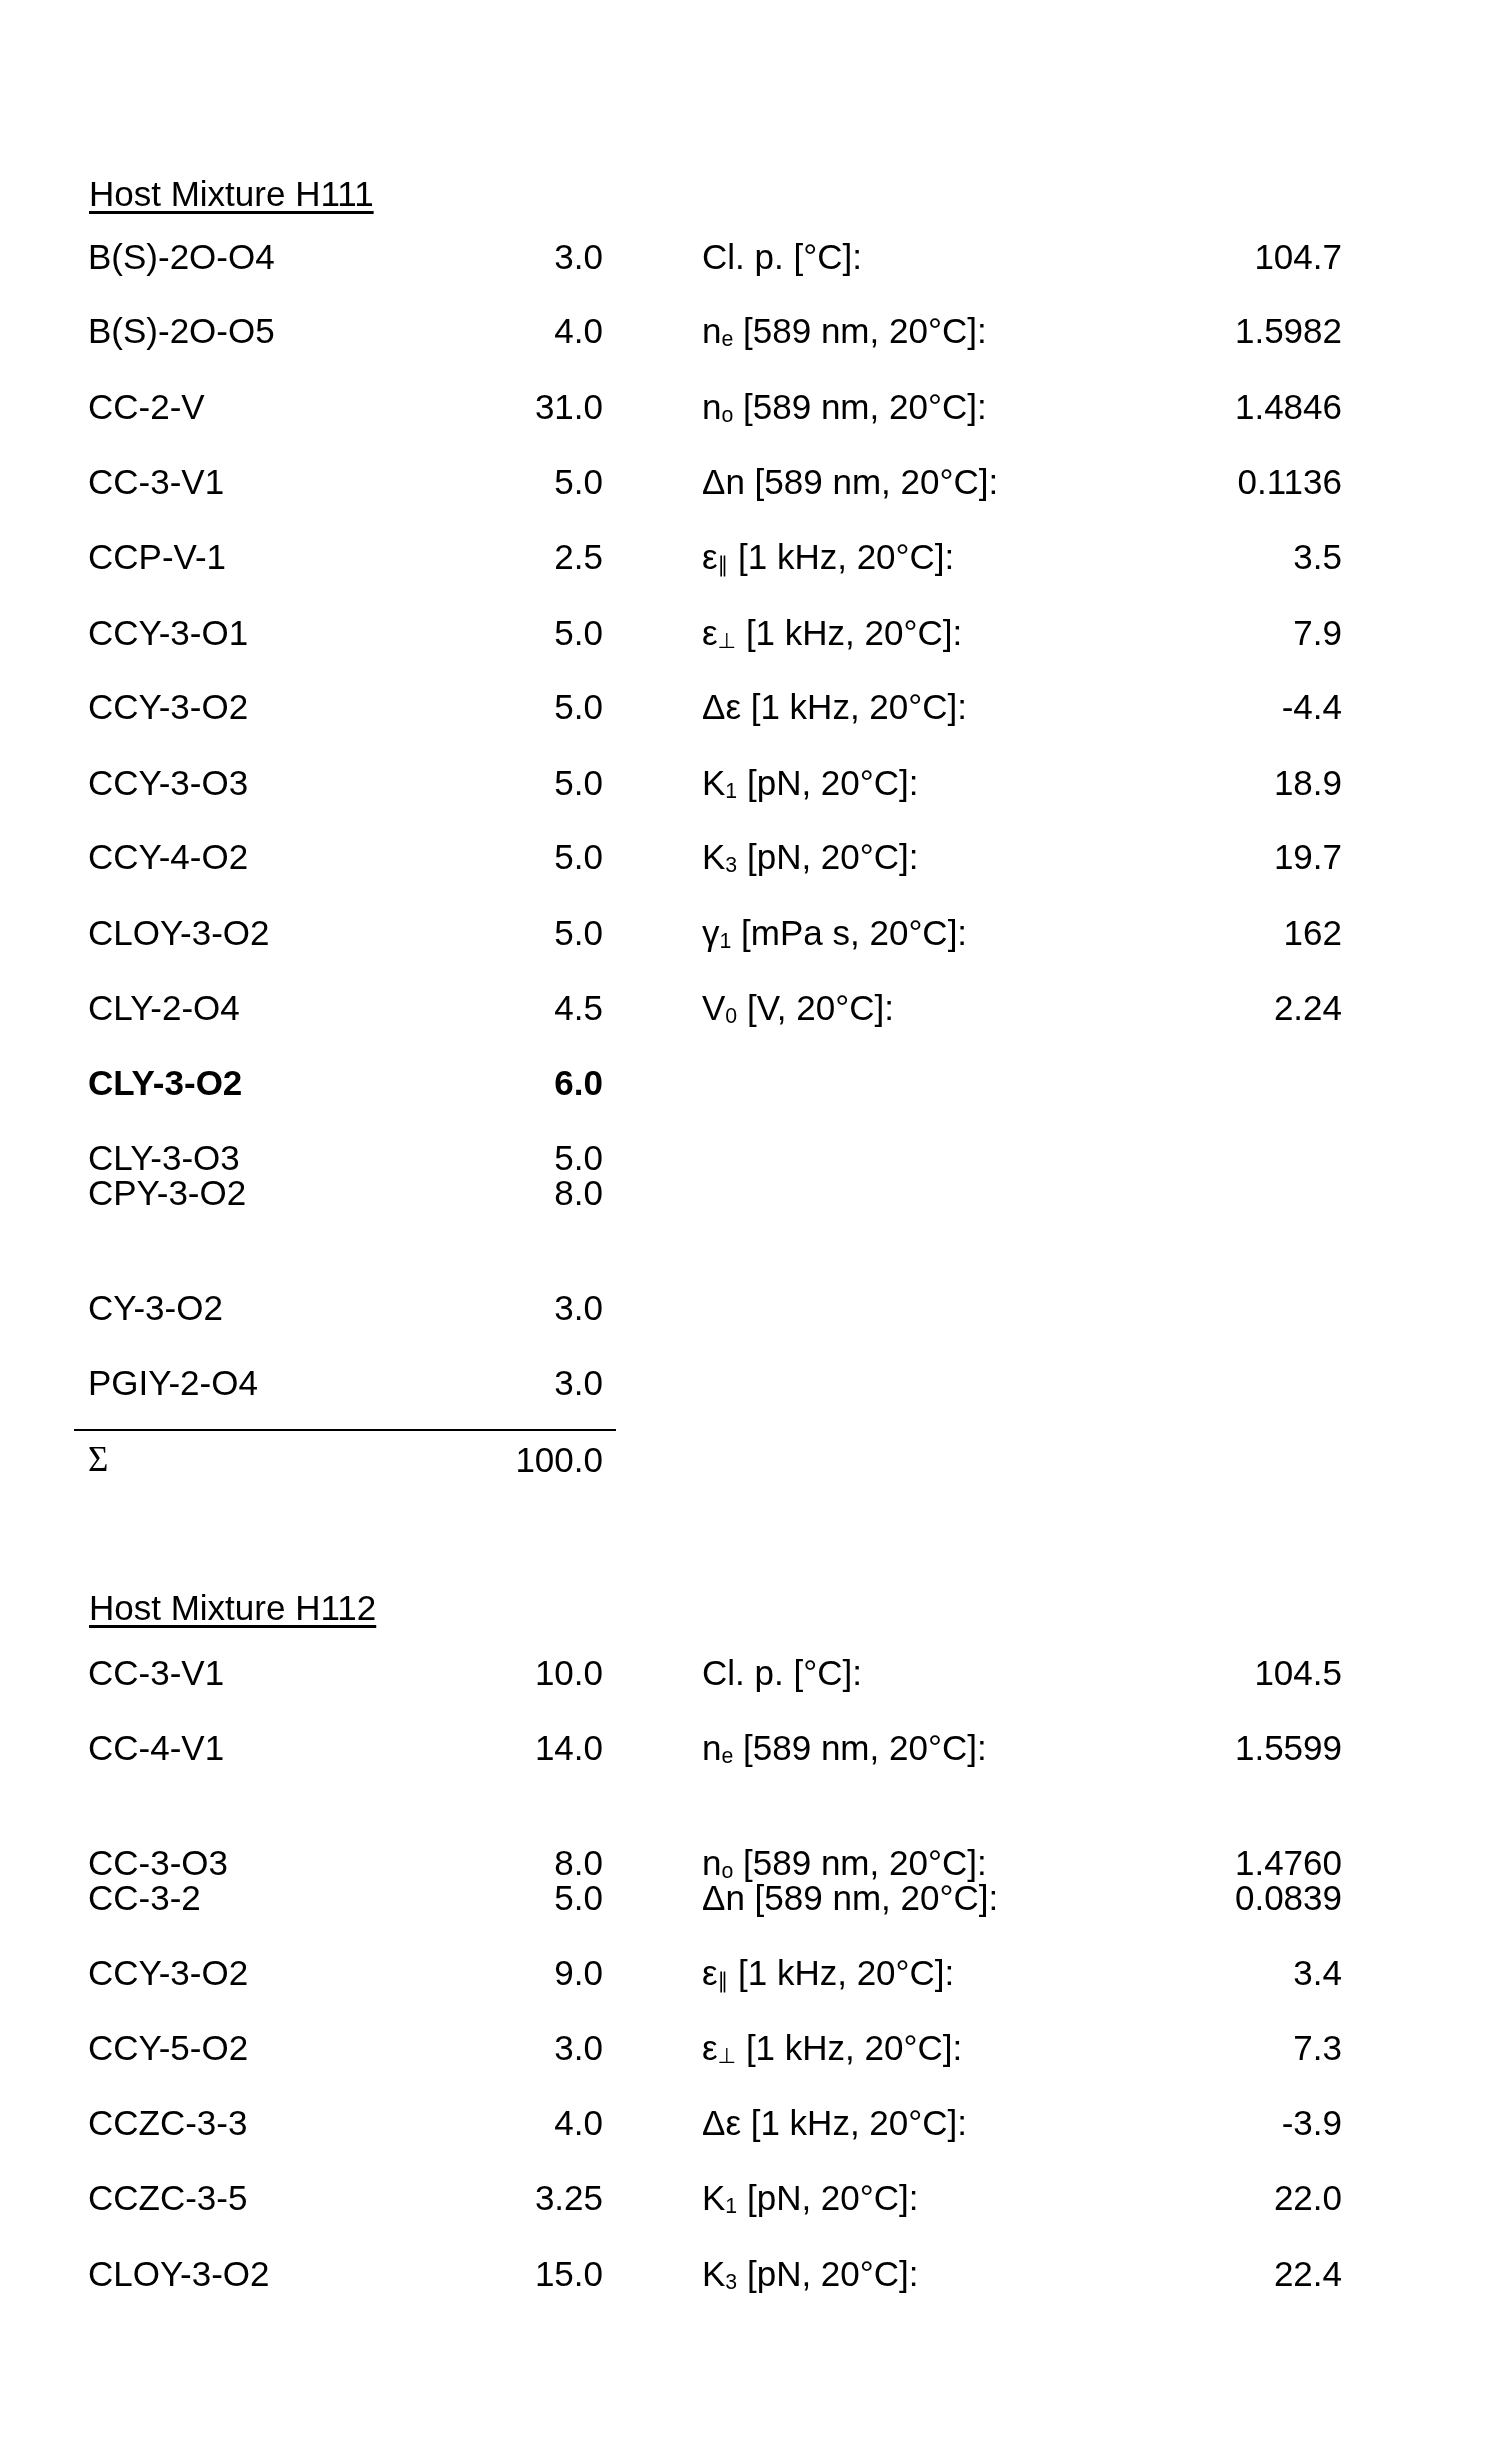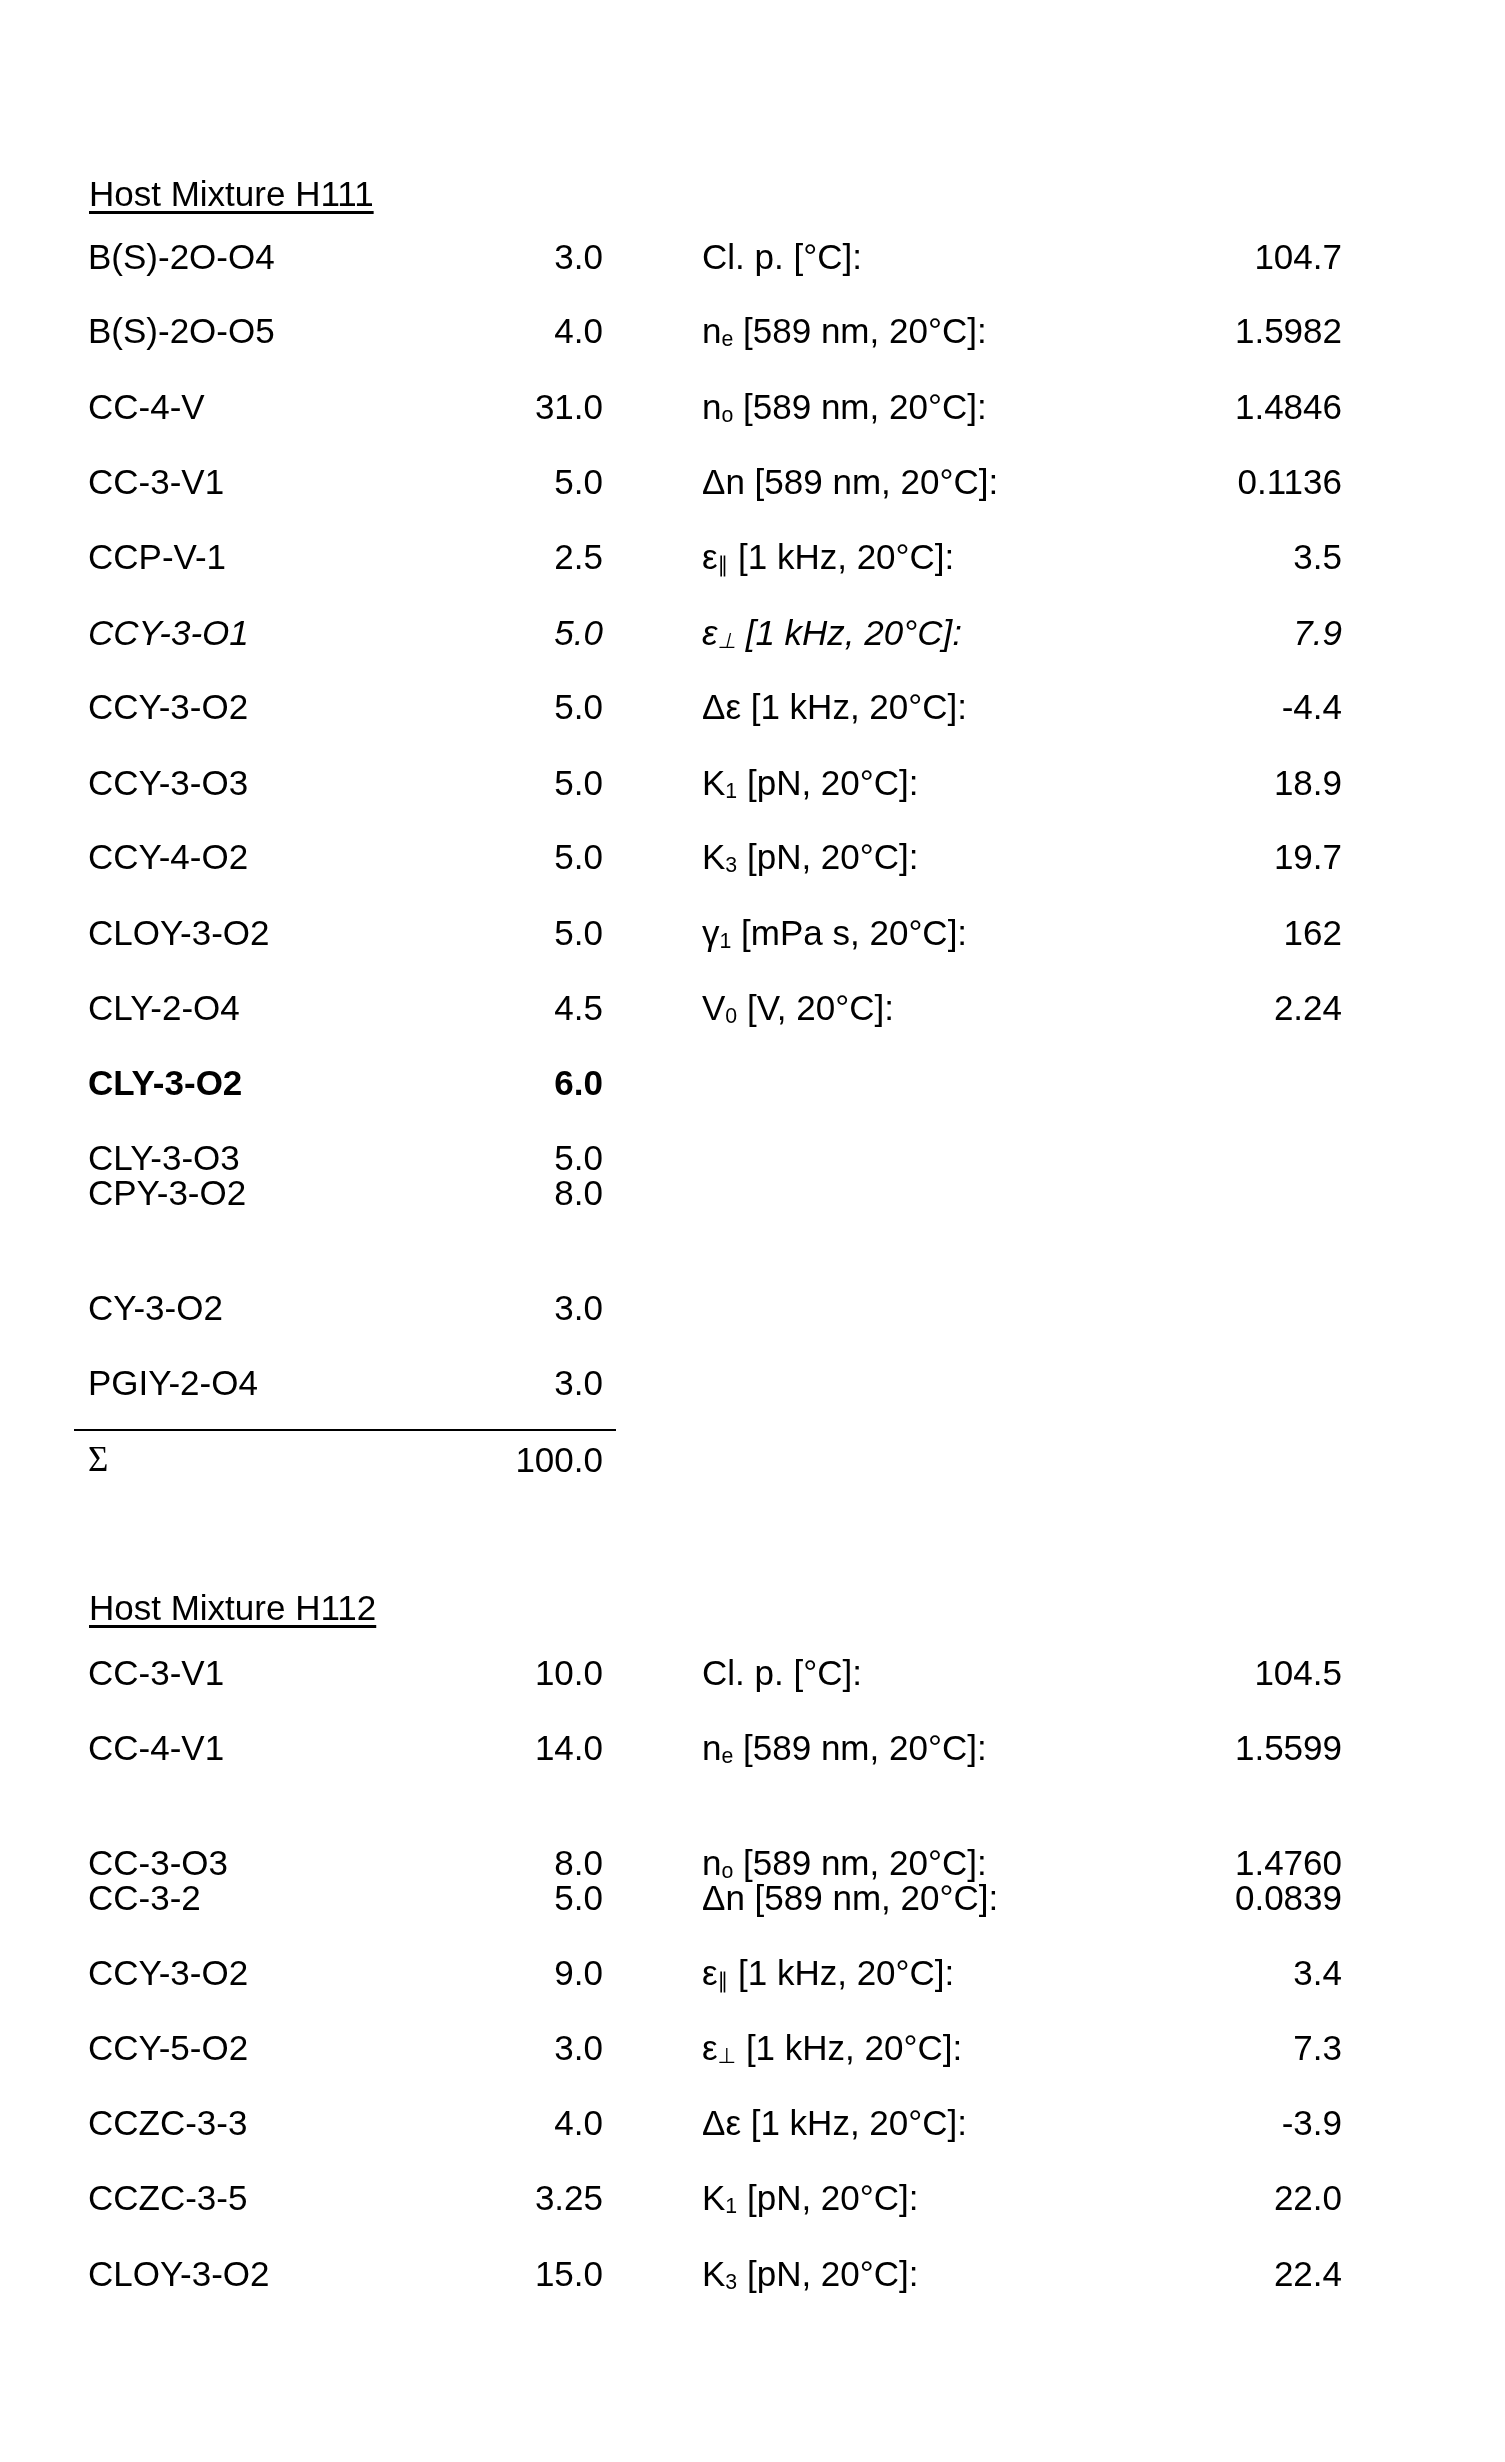--- a/index.html
+++ b/index.html
@@ -37,41 +37,41 @@
   </div>
 
   <div class="row" style="top:313px;">
     <span class="comp-name">B(S)-2O-O5</span>
     <span class="comp-val">4.0</span>
     <span class="prop-name"><span style="position:static">n</span><span class="sub" style="position:static">e</span><span style="position:static"> [589 nm, 20°C]:</span></span>
     <span class="prop-val">1.5982</span>
   </div>
 
   <div class="row" style="top:389px;">
-    <span class="comp-name">CC-4-V</span>
+    <span class="comp-name">CC-2-V</span>
     <span class="comp-val">31.0</span>
     <span class="prop-name"><span style="position:static">n</span><span class="sub" style="position:static">o</span><span style="position:static"> [589 nm, 20°C]:</span></span>
     <span class="prop-val">1.4846</span>
   </div>
 
   <div class="row" style="top:464px;">
     <span class="comp-name">CC-3-V1</span>
     <span class="comp-val">5.0</span>
     <span class="prop-name"><span style="position:static">Δn</span><span class="sub" style="position:static"></span><span style="position:static"> [589 nm, 20°C]:</span></span>
     <span class="prop-val">0.1136</span>
   </div>
 
   <div class="row" style="top:539px;">
     <span class="comp-name">CCP-V-1</span>
     <span class="comp-val">2.5</span>
     <span class="prop-name"><span style="position:static">ε</span><span class="sub" style="position:static">∥</span><span style="position:static"> [1 kHz, 20°C]:</span></span>
     <span class="prop-val">3.5</span>
   </div>
 
-  <div class="row" style="top:615px;font-style:italic;">
+  <div class="row" style="top:615px;">
     <span class="comp-name">CCY-3-O1</span>
     <span class="comp-val">5.0</span>
     <span class="prop-name"><span style="position:static">ε</span><span class="sub" style="position:static">⊥</span><span style="position:static"> [1 kHz, 20°C]:</span></span>
     <span class="prop-val">7.9</span>
   </div>
 
   <div class="row" style="top:689px;">
     <span class="comp-name">CCY-3-O2</span>
     <span class="comp-val">5.0</span>
     <span class="prop-name"><span style="position:static">Δε</span><span class="sub" style="position:static"></span><span style="position:static"> [1 kHz, 20°C]:</span></span>

